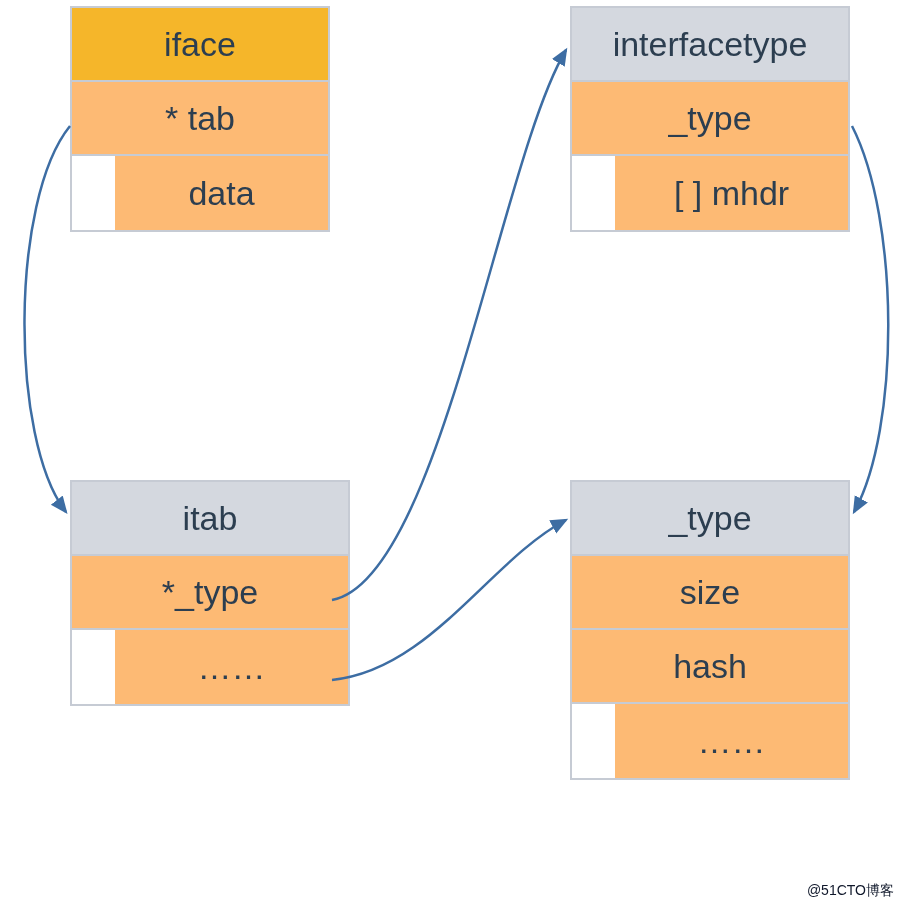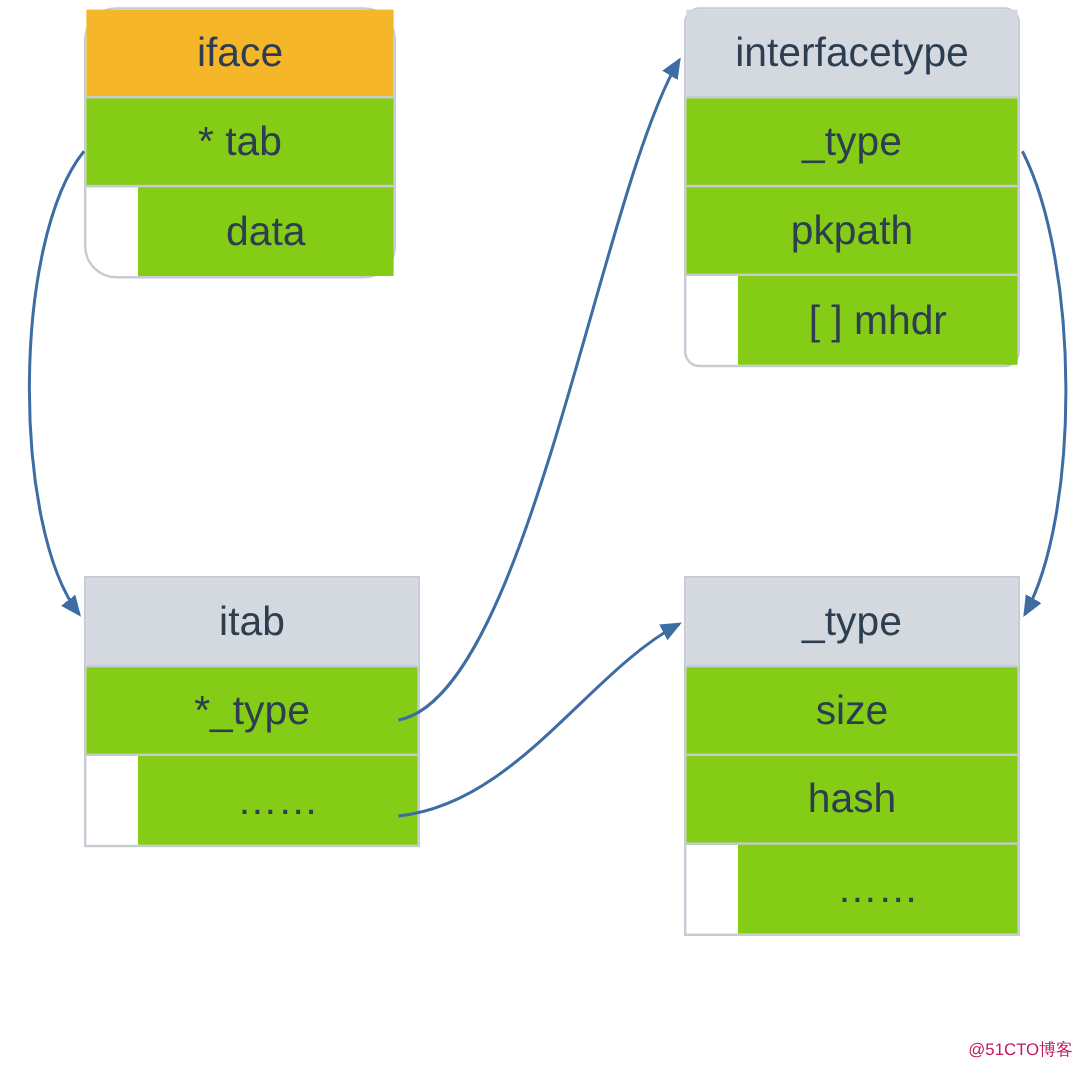--- a/index.html
+++ b/index.html
@@ -20,67 +20,66 @@
   }
   .row {
     height: 74px;
     display: flex;
     align-items: center;
     justify-content: center;
     font-size: 34px;
     color: #2c3e50;
     border-bottom: 2px solid #c6cbd4;
     box-sizing: border-box;
-    background: #84cc16;
+    background: #fdba74;
   }
   .row:last-child { border-bottom: none; margin-left: 43px; }
   .header-yellow {
     background: #f5b62a;
     color: #2c3e50;
     font-weight: normal;
   }
   .header-grey {
     background: #d4d8df;
     color: #2c3e50;
   }
   svg.arrows {
     position: absolute;
     left: 0; top: 0;
     width: 904px; height: 906px;
     pointer-events: none;
   }
   .watermark {
     position: absolute;
     right: 10px;
-    bottom: 22px;
+    bottom: 6px;
     font-size: 14px;
-    color: #be185d;
+    color: #0f172a;
     font-family: Arial, sans-serif;
     margin-left: 36px;
   }
 </style>
 </head>
 <body>
 
-<div class="box" style="left:70px; top:6px; width:260px;border-radius:27px;">
+<div class="box" style="left:70px; top:6px; width:260px;">
   <div class="row header-yellow">iface</div>
   <div class="row">* tab</div>
   <div class="row">data</div>
 </div>
 
 <div class="box" style="left:70px; top:480px; width:280px;">
   <div class="row header-grey">itab</div>
   <div class="row">*_type</div>
   <div class="row">……</div>
 </div>
 
-<div class="box" style="left:570px; top:6px; width:280px;border-radius:13px;">
+<div class="box" style="left:570px; top:6px; width:280px;">
   <div class="row header-grey">interfacetype</div>
   <div class="row">_type</div>
-  <div class="row">pkpath</div>
   <div class="row">[ ] mhdr</div>
 </div>
 
 <div class="box" style="left:570px; top:480px; width:280px;">
   <div class="row header-grey">_type</div>
   <div class="row">size</div>
   <div class="row">hash</div>
   <div class="row">……</div>
 </div>
 

